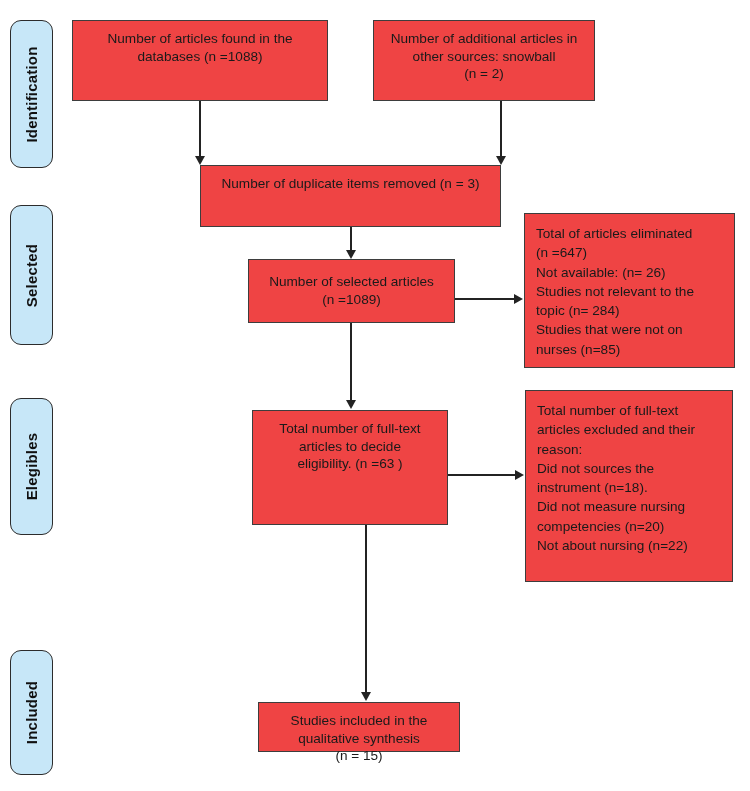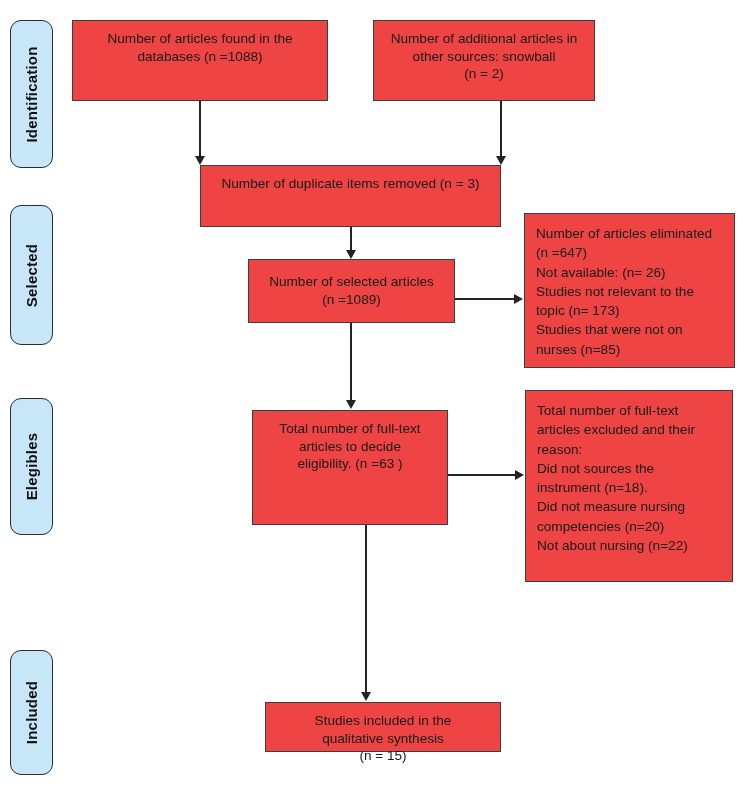--- a/index.html
+++ b/index.html
@@ -144,25 +144,25 @@
       <div>Number of selected articles</div>
       <div>(n =1089)</div>
     </div>
   </div>
 
   <div class="hline" style="left:455px; top:298px; width:60px;"></div>
   <div class="arrow-right" style="left:514px; top:293.5px;"></div>
 
   <div class="node left" style="left:524px; top:213px; width:211px; height:155px;">
     <div class="inner">
-      <div>Number of articles eliminated</div>
+      <div>Total of articles eliminated</div>
       <div>(n =647)</div>
       <div>Not available: (n= 26)</div>
       <div>Studies not relevant to the</div>
-      <div>topic (n= 173)</div>
+      <div>topic (n= 284)</div>
       <div>Studies that were not on</div>
       <div>nurses (n=85)</div>
     </div>
   </div>
 
   <div class="vline" style="left:350px; top:323px; height:78px;"></div>
   <div class="arrow-down" style="left:345.5px; top:400px;"></div>
 
   <div class="node center" style="left:252px; top:410px; width:196px; height:115px;">
     <div class="inner">
@@ -184,21 +184,21 @@
       <div>instrument (n=18).</div>
       <div>Did not measure nursing</div>
       <div>competencies (n=20)</div>
       <div>Not about nursing (n=22)</div>
     </div>
   </div>
 
   <div class="vline" style="left:365px; top:525px; height:168px;"></div>
   <div class="arrow-down" style="left:360.5px; top:692px;"></div>
 
-  <div class="node center" style="left:265px; top:702px; width:236px; height:50px;">
+  <div class="node center" style="left:258px; top:702px; width:202px; height:50px;">
     <div class="inner">
       <div>Studies included in the</div>
       <div>qualitative synthesis</div>
       <div>(n = 15)</div>
     </div>
   </div>
 
 </div>
 
 </body></html>

